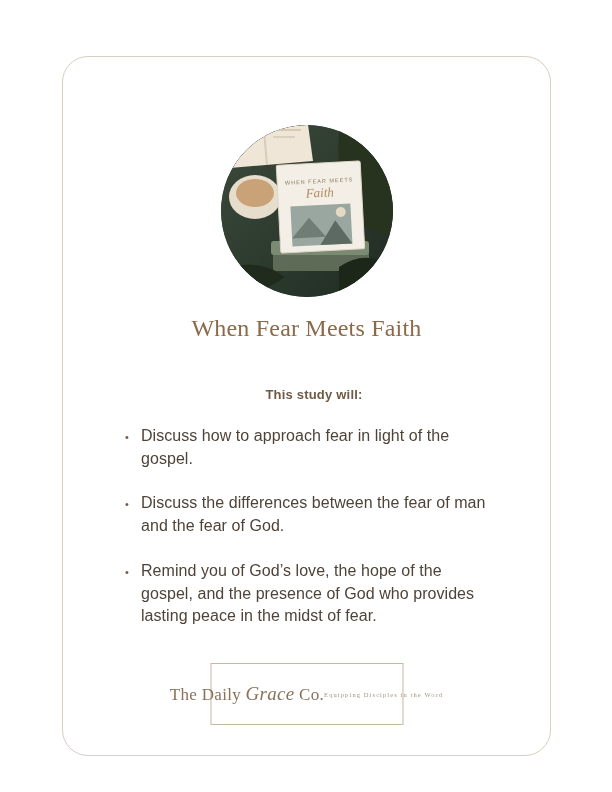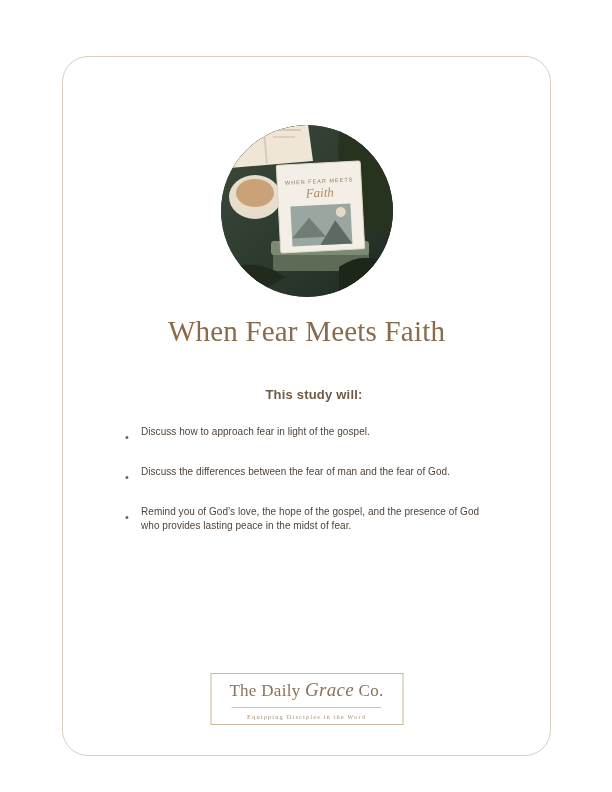--- a/index.html
+++ b/index.html
@@ -44,21 +44,21 @@
   }
   .photo-svg { display: block; width: 172px; height: 172px; }
 
   .title {
     position: absolute;
     left: 0;
     right: 0;
     top: 258px;
     text-align: center;
     font-family: "Liberation Serif", serif;
-    font-size: 29px;
+    font-size: 24px;
     letter-spacing: 0.2px;
     color: #8a6a4a;
     font-weight: 400;
   }
   .subtitle {
     position: absolute;
     left: 15px;
     right: 0;
     top: 330px;
     text-align: center;
@@ -82,37 +82,37 @@
     flex: 0 0 auto;
     width: 16px;
     margin-top: 7px;
     font-size: 11px;
     line-height: 1;
     color: #6b584a;
     text-align: left;
   }
   .bullet-text {
     flex: 1 1 auto;
-    font-size: 10px;
+    font-size: 16px;
     line-height: 1.42;
     color: #4f4339;
     letter-spacing: 0.05px;
   }
 
   .logo-box {
     position: absolute;
     left: 50%;
     transform: translateX(-50%);
     bottom: 30px;
     width: 193px;
-    height: 52px;
+    height: 62px;
     border: 1px solid #c9b79f;
     box-sizing: border-box;
     display: flex;
-    flex-direction: column;
+    flex-direction: row;
     align-items: center;
     justify-content: center;
   }
   .logo-name {
     font-family: "Liberation Serif", serif;
     font-size: 17px;
     color: #8a7258;
     letter-spacing: 0.3px;
     white-space: nowrap;
   }

